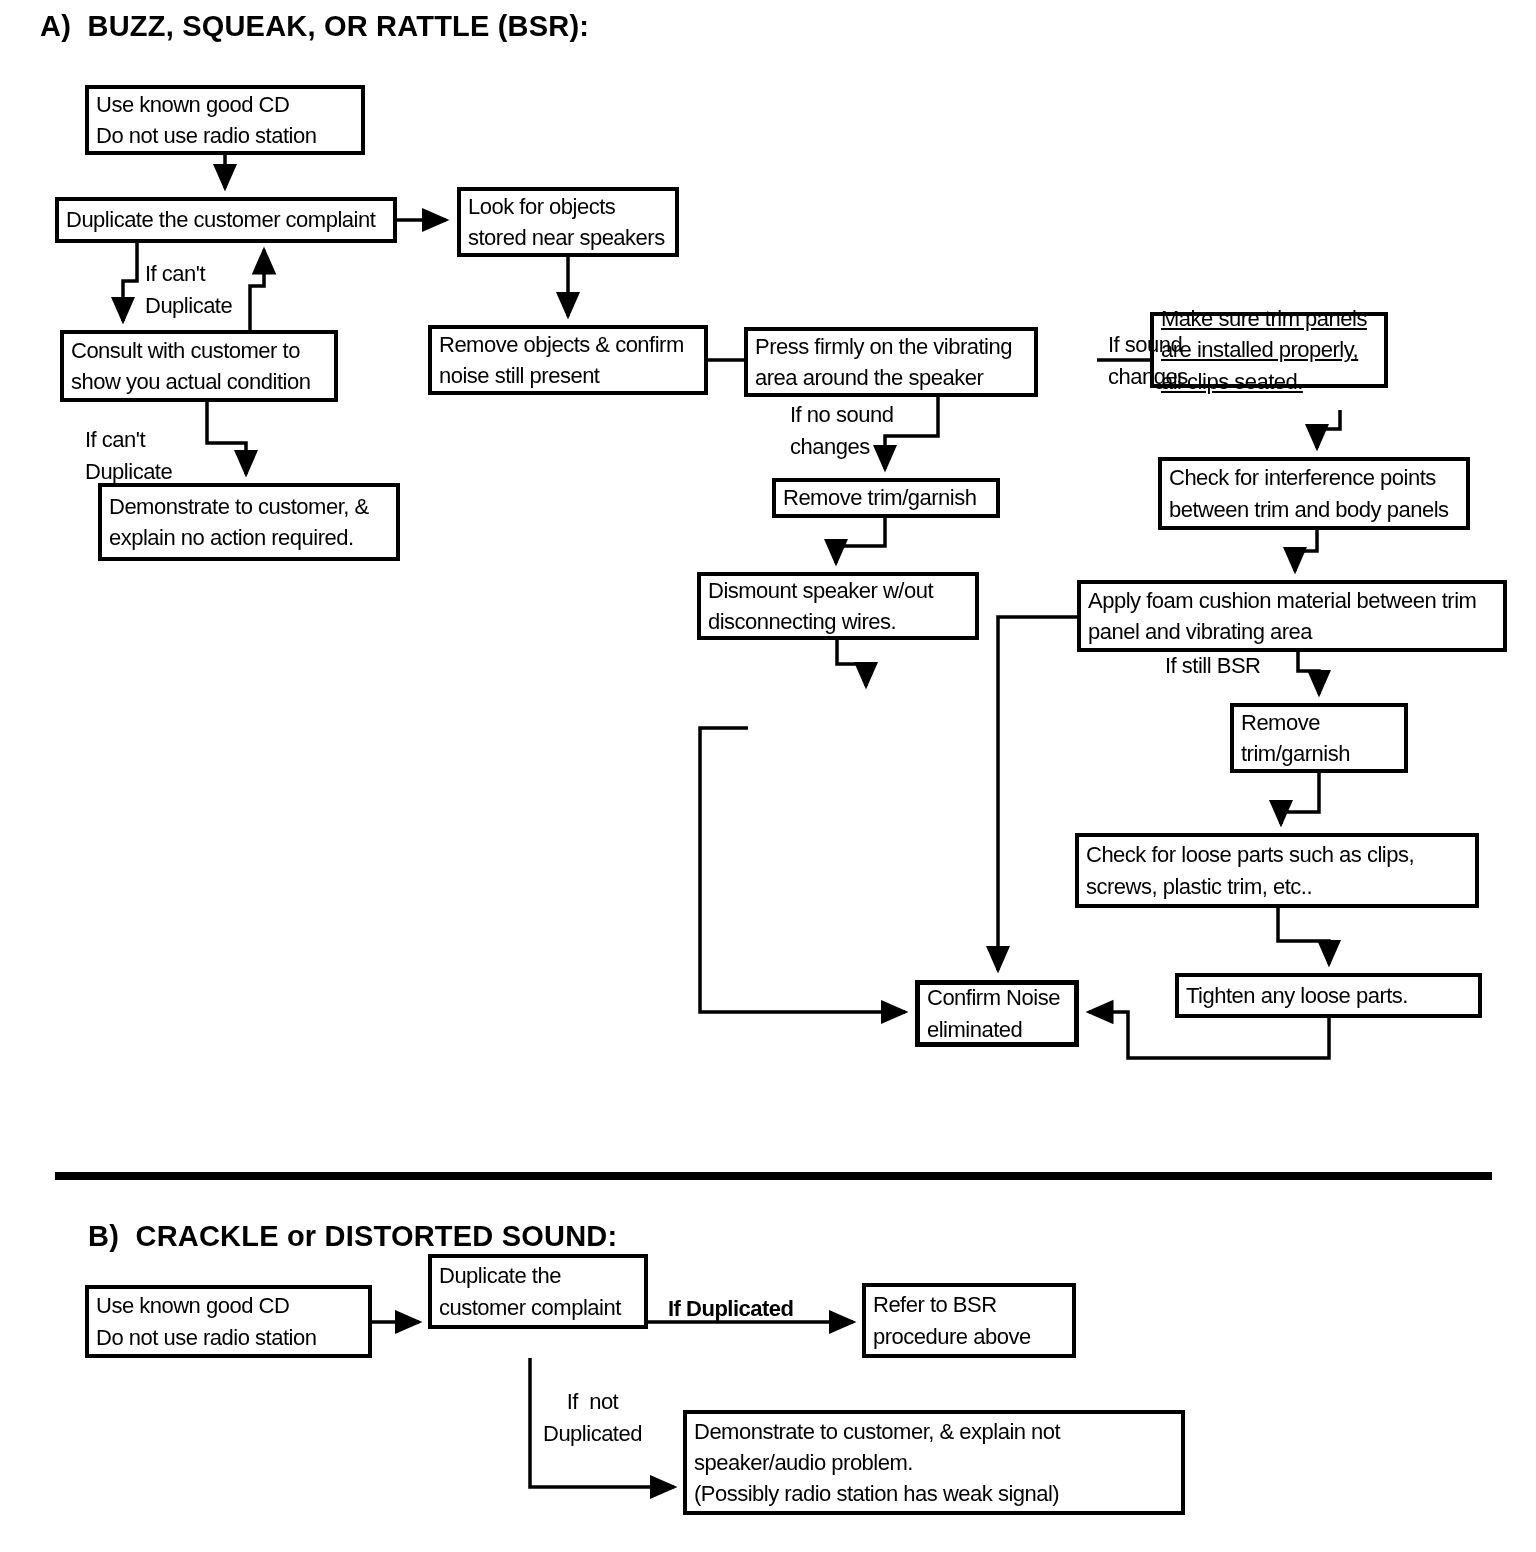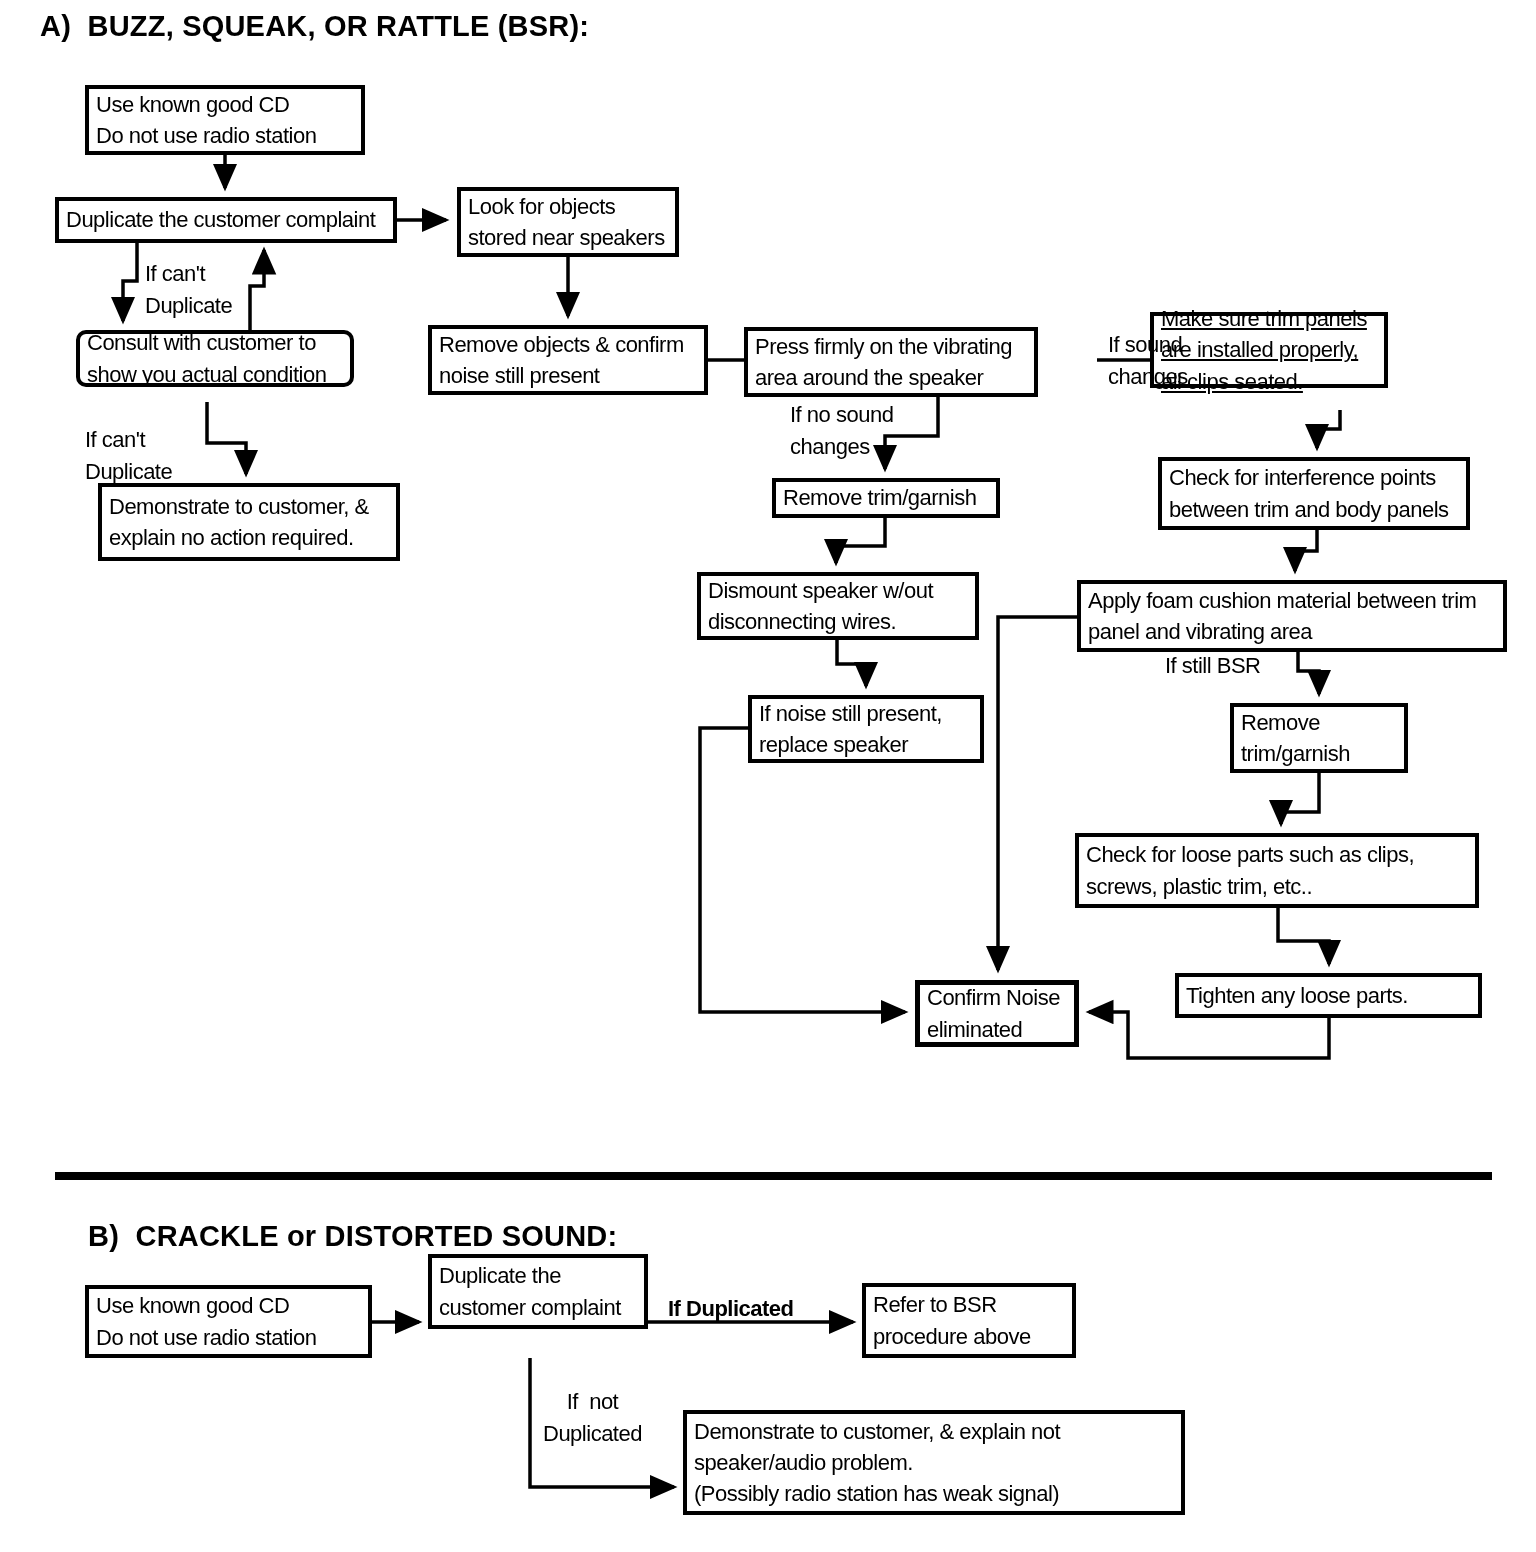--- a/index.html
+++ b/index.html
@@ -83,33 +83,31 @@
     <polyline points="530,1358 530,1487 674,1487" marker-end="url(#arw)"></polyline>
   </svg>
 
   <h1 class="sec-title" style="left:40px;top:10px;">A)  BUZZ, SQUEAK, OR RATTLE (BSR):</h1>
 
   <div class="node" style="left:85px;top:85px;width:280px;height:70px;">Use known good CD
 Do not use radio station</div>
   <div class="node" style="left:55px;top:197px;width:342px;height:46px;">Duplicate the customer complaint</div>
   <div class="node" style="left:457px;top:187px;width:222px;height:70px;">Look for objects
 stored near speakers</div>
-  <div class="node" style="left:76px;top:330px;width:278px;height:57px;border-radius:10px;">Consult with customer to
+  <div class="node" style="left:60px;top:330px;width:278px;height:72px;">Consult with customer to
 show you actual condition</div>
   <div class="node" style="left:98px;top:483px;width:302px;height:78px;">Demonstrate to customer, &amp;
 explain no action required.</div>
   <div class="node" style="left:428px;top:325px;width:280px;height:70px;">Remove objects &amp; confirm
 noise still present</div>
   <div class="node" style="left:744px;top:327px;width:294px;height:70px;">Press firmly on the vibrating
 area around the speaker</div>
   <div class="node" style="left:772px;top:478px;width:228px;height:38px;">Remove trim/garnish</div>
   <div class="node" style="left:697px;top:572px;width:282px;height:68px;">Dismount speaker w/out
 disconnecting wires.</div>
-  <div class="node" style="left:748px;top:695px;width:236px;height:68px;">If noise still present,
-replace speaker</div>
   <div class="node" style="left:1150px;top:312px;width:238px;height:76px;text-decoration:underline;">Make sure trim panels
 are installed properly,
 all clips seated.</div>
   <div class="node" style="left:1158px;top:457px;width:312px;height:73px;">Check for interference points
 between trim and body panels</div>
   <div class="node" style="left:1077px;top:580px;width:430px;height:72px;">Apply foam cushion material between trim
 panel and vibrating area</div>
   <div class="node" style="left:1230px;top:703px;width:178px;height:70px;">Remove
 trim/garnish</div>
   <div class="node" style="left:1075px;top:833px;width:404px;height:75px;">Check for loose parts such as clips,

